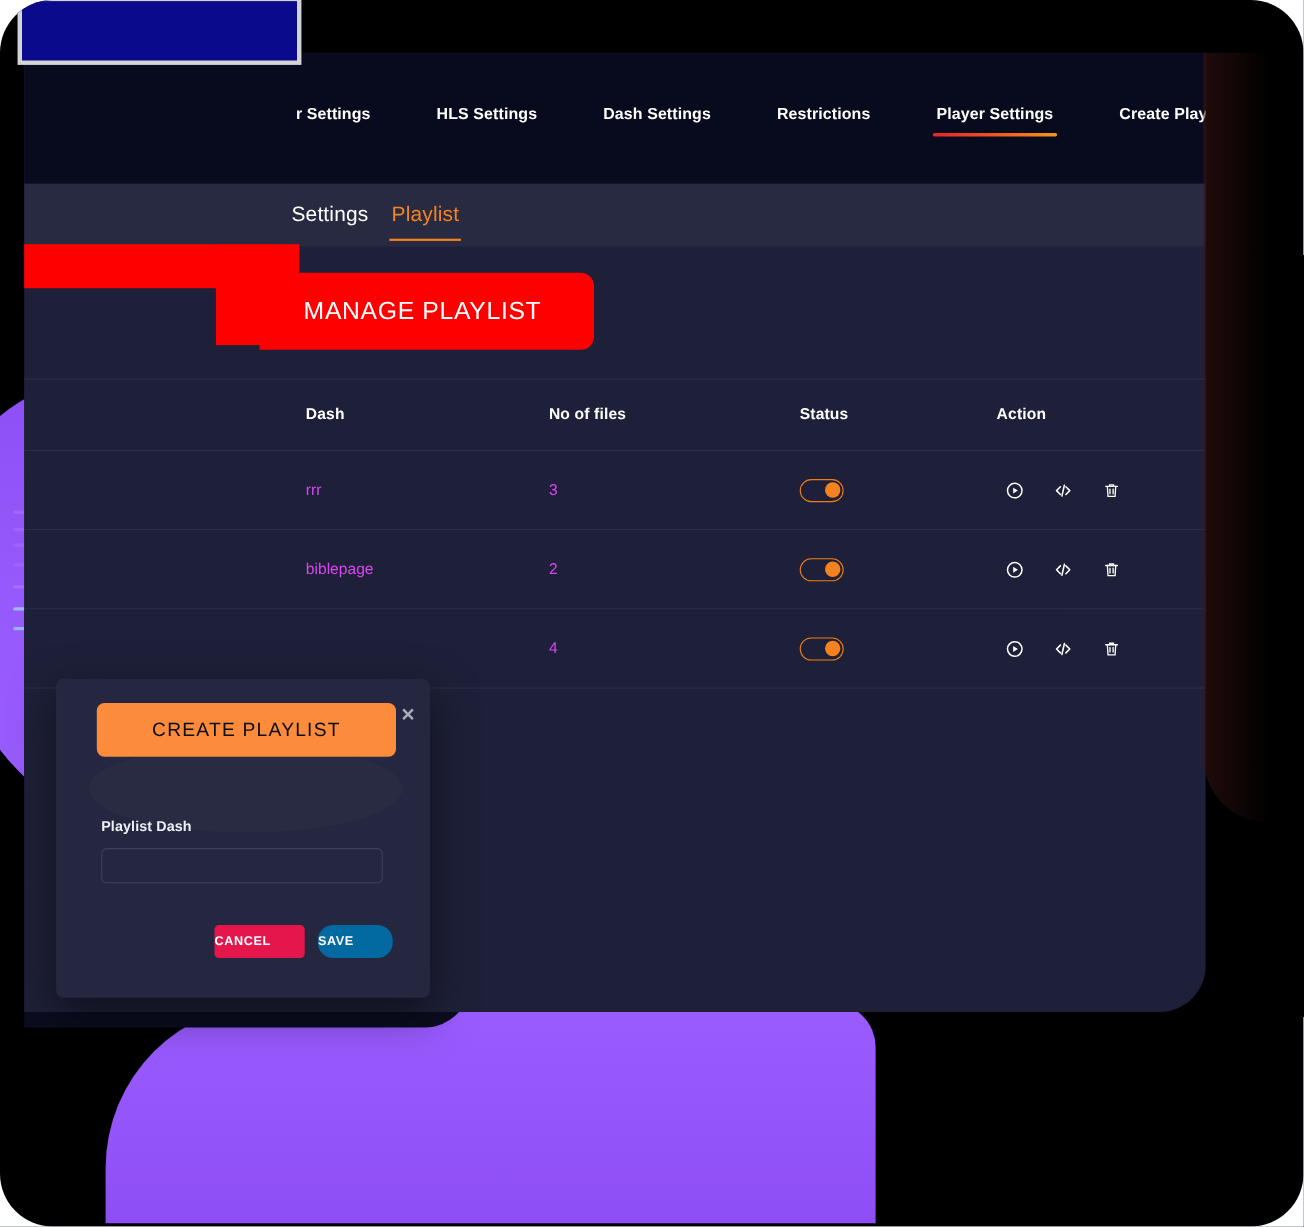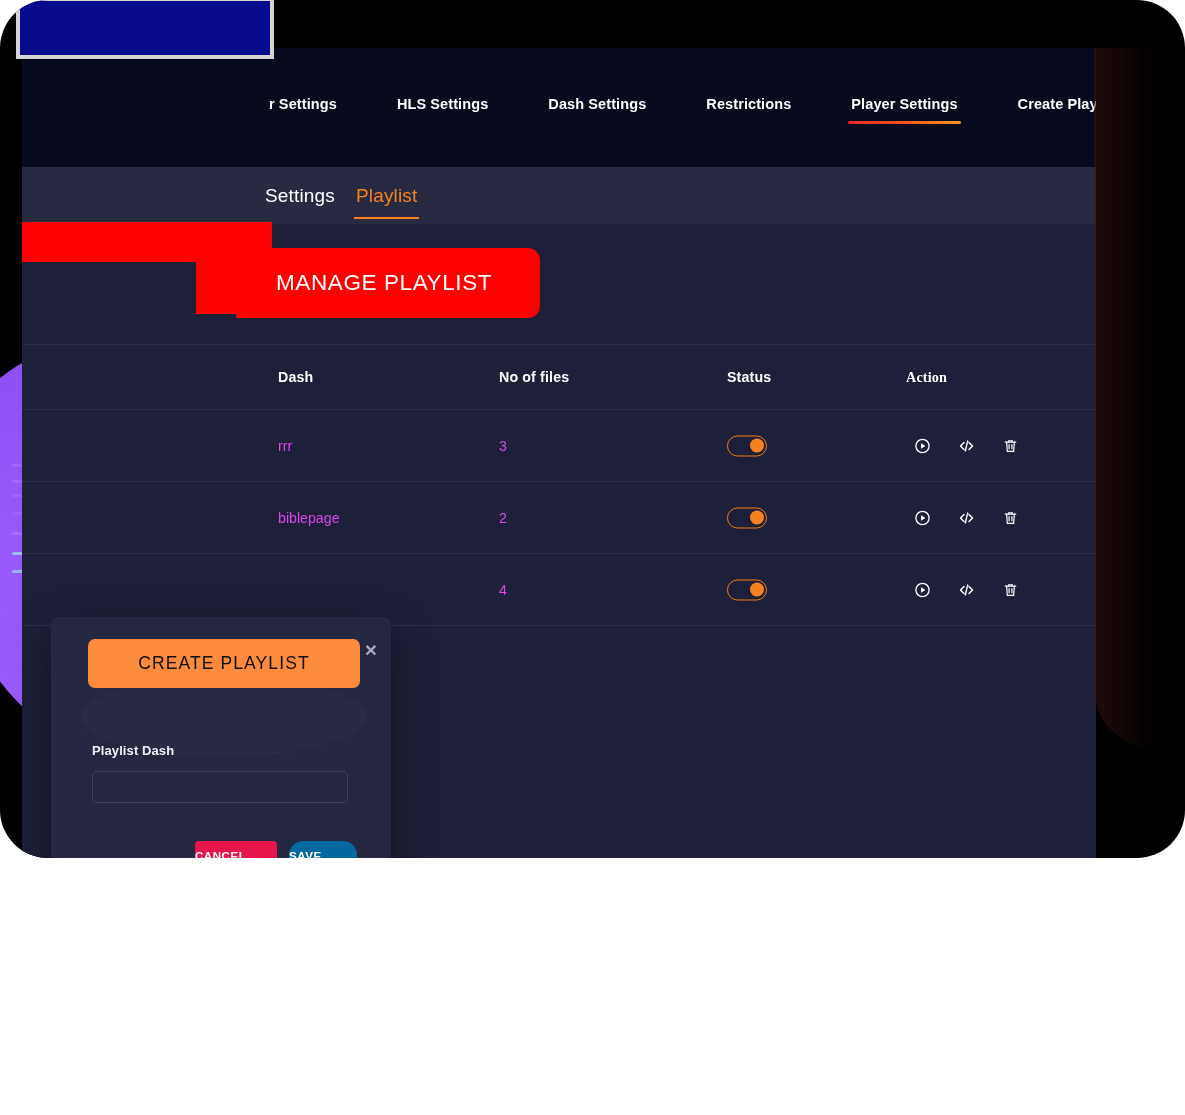--- a/index.html
+++ b/index.html
@@ -4,21 +4,21 @@
 <style>
   html,body{margin:0;padding:0;background:#ffffff;}
   body{
     width:1185px;height:1115px;overflow:hidden;position:relative;
     font-family:"Liberation Sans","DejaVu Sans",sans-serif;
     -webkit-font-smoothing:antialiased;
   }
 
   
   #stage{
-    position:absolute;left:0;top:0;width:1185px;height:858px;
+    position:absolute;left:0;top:0;width:1185px;height:1115px;
     background:#000000;
     border-radius:48px;
     overflow:hidden;
   }
 
   
   .blob{position:absolute;pointer-events:none;}
   #blob-left{
     left:-60px;top:338px;width:380px;height:430px;
     background:linear-gradient(180deg,#8b4ff5 0%,#9659fb 45%,#9a5cff 100%);
@@ -108,21 +108,21 @@
   .t-head .cell,.t-row .cell{
     position:absolute;top:50%;transform:translateY(-50%);
     color:#ffffff;font-size:14.2px;white-space:nowrap;
   }
   .t-head .cell{font-weight:700;letter-spacing:.15px;}
   .t-row{position:relative;height:71px;border-bottom:1px solid #2d2f4a;background:#1e2039;}
   .t-row .cell{font-weight:400;color:#d946ef;}
   .c-name{left:256px;}
   .c-files{left:477px;}
   .c-status{left:705px;}
-  .c-action{left:884px;font-family:Liberation Serif, serif;}
+  .c-action{left:884px;}
 
   
   .toggle{
     position:absolute;top:50%;transform:translateY(-50%);left:705px;
     width:40px;height:21px;border:1.6px solid #ef7d12;border-radius:11px;
     background:transparent;box-sizing:border-box;
   }
   .toggle .knob{
     position:absolute;right:2px;top:50%;transform:translateY(-50%);
     width:14px;height:14px;border-radius:50%;background:#f5811f;

